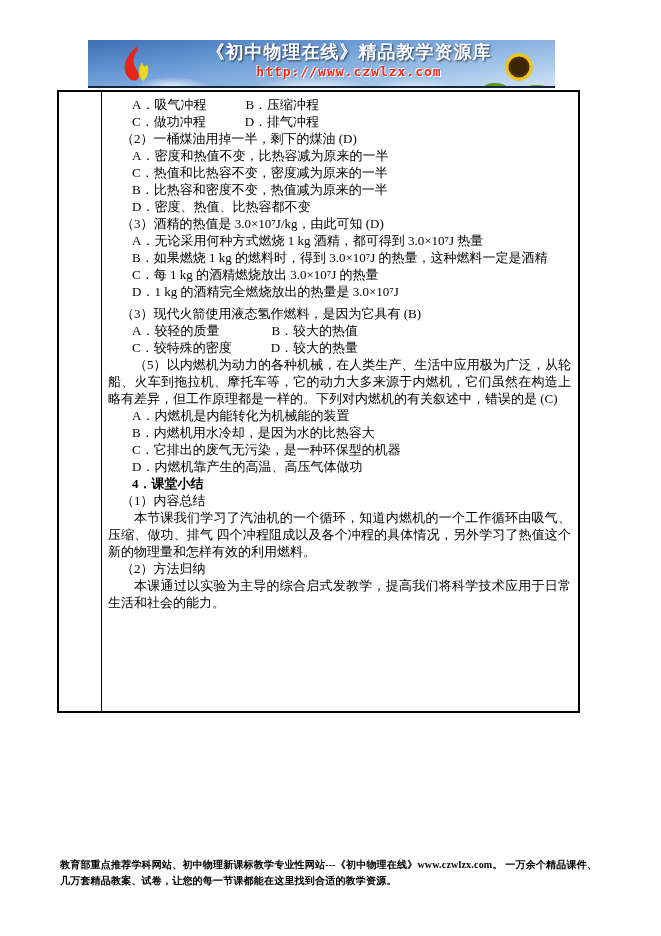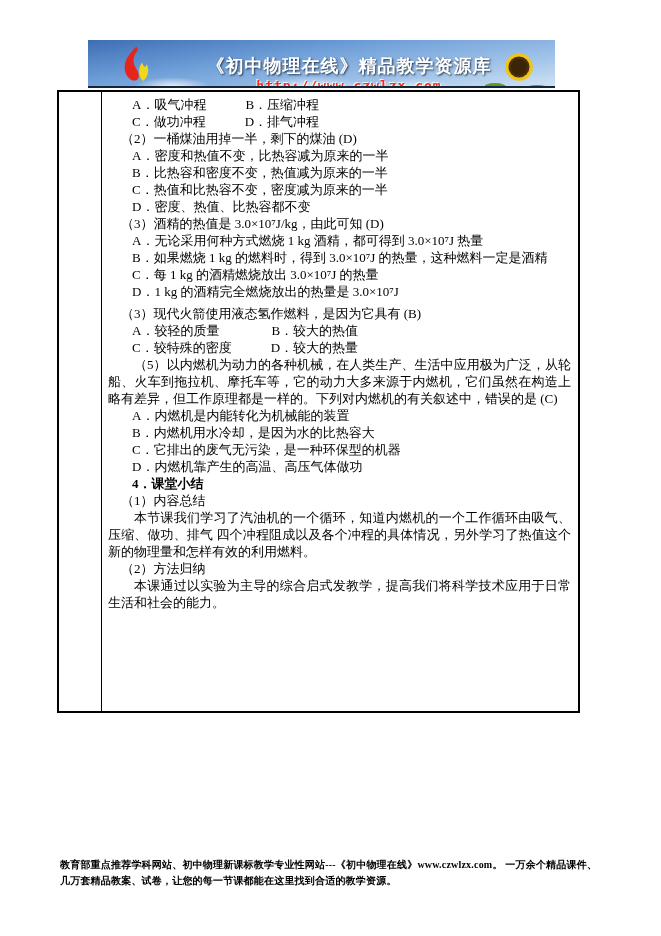--- a/index.html
+++ b/index.html
@@ -20,21 +20,21 @@
       radial-gradient(55px 14px at 18% 102%, rgba(255,255,255,.85), rgba(255,255,255,0) 70%),
       radial-gradient(85px 18px at 48% 106%, rgba(255,255,255,.8), rgba(255,255,255,0) 70%),
       radial-gradient(60px 14px at 70% 104%, rgba(255,255,255,.55), rgba(255,255,255,0) 70%),
       linear-gradient(172deg, var(--sky-top) 0%, var(--sky-mid) 38%, #9fc2e8 72%, var(--sky-bottom) 100%);
     border-bottom:2px solid #15253a;
     box-sizing:border-box;
   }
   .logo{position:absolute;left:22px;top:3px;width:48px;height:44px;}
   .logo-red{fill:var(--logo-red);}
   .logo-yellow{fill:var(--logo-yellow);}
-  .banner-text{position:absolute;left:96px;top:14px;width:330px;text-align:center;}
+  .banner-text{position:absolute;left:96px;top:0;width:330px;text-align:center;}
   .banner-title{
     font-size:18px;font-weight:bold;color:#ffffff;letter-spacing:1px;white-space:nowrap;
     text-shadow:1px 1px 2px rgba(20,30,50,.85);
   }
   .banner-url{
     font-family:"DejaVu Sans Mono","Liberation Mono",monospace;
     font-size:13px;font-weight:bold;color:var(--url-text);letter-spacing:1px;white-space:nowrap;
     text-shadow:1px 1px 0 #ffffff,-1px -1px 0 rgba(255,255,255,.8);
   }
   .sunflower{position:absolute;right:4px;bottom:-6px;width:66px;height:56px;}
@@ -100,22 +100,22 @@
   </div>
 
   <div class="doc-table">
     <div class="side-cell"></div>
     <div class="main-cell">
       <div>
           <div class="line opt">A．吸气冲程　　　B．压缩冲程</div>
           <div class="line opt">C．做功冲程　　　D．排气冲程</div>
           <div class="line q">（2）一桶煤油用掉一半，剩下的煤油 (D)</div>
           <div class="line opt">A．密度和热值不变，比热容减为原来的一半</div>
+          <div class="line opt">C．热值和比热容不变，密度减为原来的一半</div>
           <div class="line opt">B．比热容和密度不变，热值减为原来的一半</div>
-          <div class="line opt">C．热值和比热容不变，密度减为原来的一半</div>
           <div class="line opt">D．密度、热值、比热容都不变</div>
           <div class="line q sp">（3）酒精的热值是 3.0×10⁷J/kg，由此可知 (D)</div>
           <div class="line opt sp">A．无论采用何种方式燃烧 1 kg 酒精，都可得到 3.0×10⁷J 热量</div>
           <div class="line opt sp">B．如果燃烧 1 kg 的燃料时，得到 3.0×10⁷J 的热量，这种燃料一定是酒精</div>
           <div class="line opt sp">C．每 1 kg 的酒精燃烧放出 3.0×10⁷J 的热量</div>
           <div class="line opt sp">D．1 kg 的酒精完全燃烧放出的热量是 3.0×10⁷J</div>
           <div class="line q gap">（3）现代火箭使用液态氢作燃料，是因为它具有 (B)</div>
           <div class="line opt">A．较轻的质量　　　　B．较大的热值</div>
           <div class="line opt">C．较特殊的密度　　　D．较大的热量</div>
           <div class="line para">（5）以内燃机为动力的各种机械，在人类生产、生活中应用极为广泛，从轮船、火车到拖拉机、摩托车等，它的动力大多来源于内燃机，它们虽然在构造上略有差异，但工作原理都是一样的。下列对内燃机的有关叙述中，错误的是 (C)</div>

